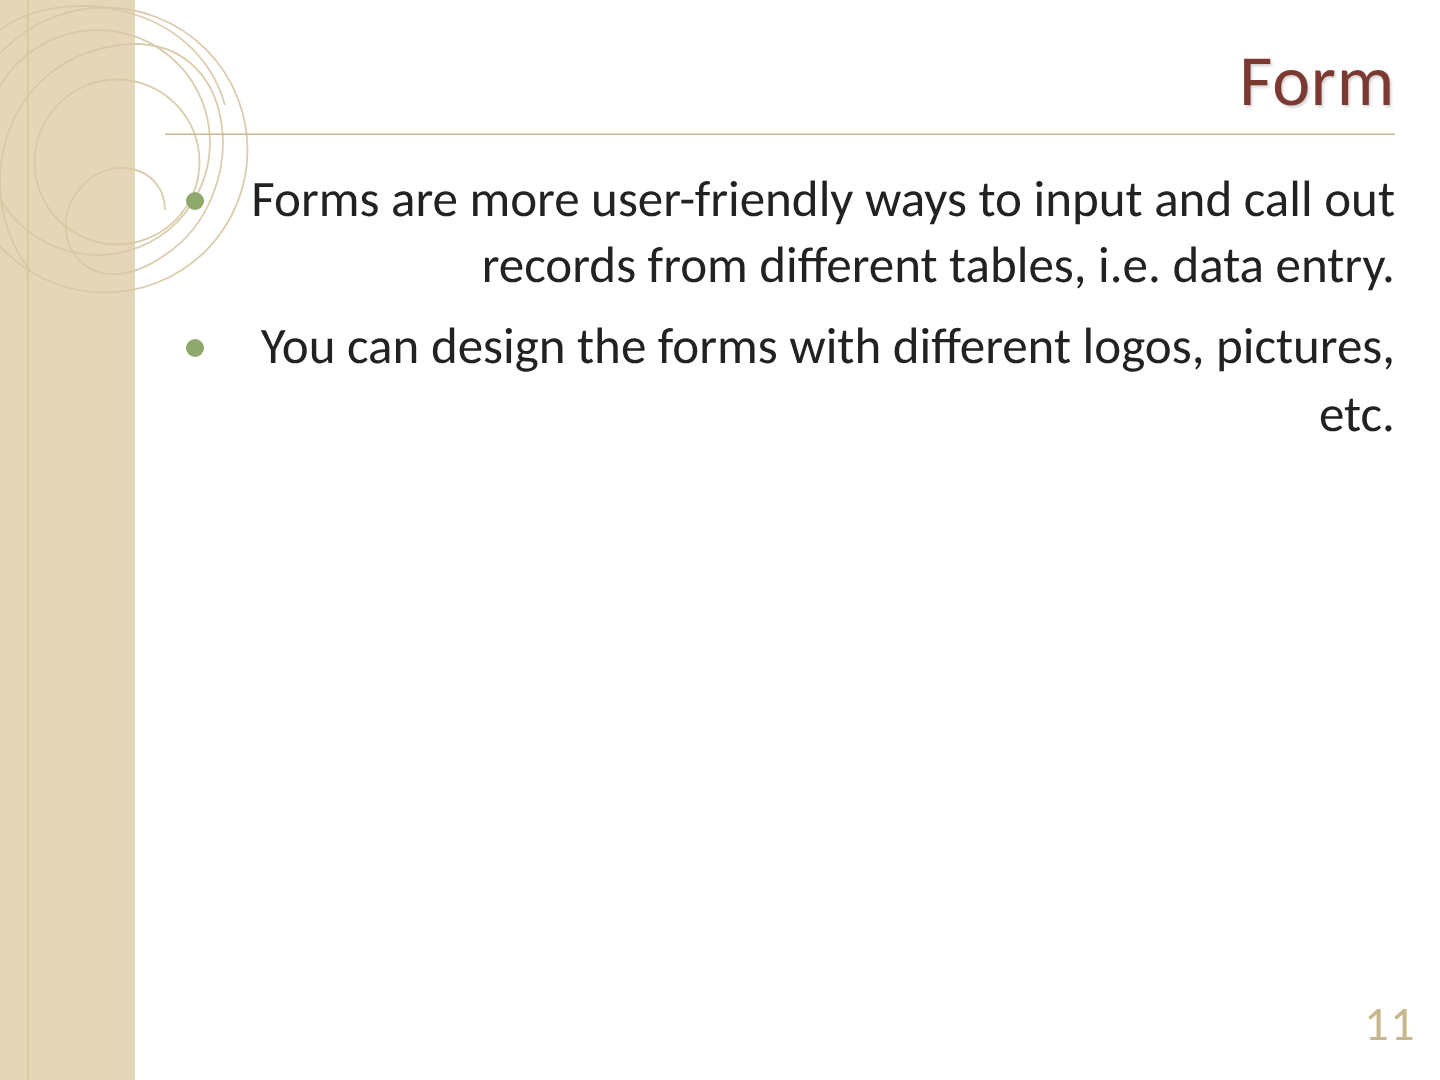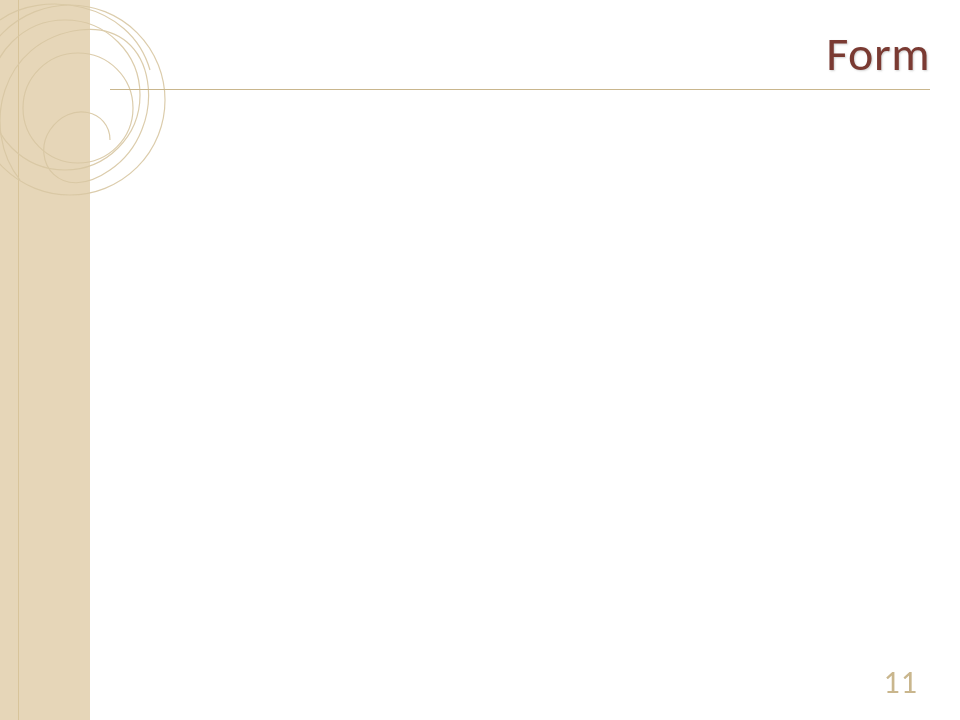--- a/index.html
+++ b/index.html
@@ -65,21 +65,21 @@
     content: "";
     position: absolute;
     left: 6px;
     top: 16px;
     width: 12px; height: 12px;
     border-radius: 50%;
     background: #8fa86b;
   }
   .page-number {
     position: absolute;
-    right: 42px;
+    right: 16px;
     bottom: 18px;
     font-size: 32px;
     color: #c9b68d;
     font-weight: 400;
     letter-spacing: 1px;
   }
 </style>
 </head>
 <body>
 
@@ -93,15 +93,19 @@
     <circle cx="105" cy="115" r="75"></circle>
     <circle cx="118" cy="128" r="55"></circle>
     <path d="M60,200 C20,150 40,60 120,50 C200,40 210,150 150,190 C100,225 70,180 90,150 C110,120 150,130 150,160"></path>
     <path d="M40,40 C80,10 170,20 190,90"></path>
   </g>
 </svg>
 
 <div class="content">
   <h1 class="title">Form</h1>
   <hr class="underline">
+  <ul class="bullets">
+    <li>Forms are more user-friendly ways to input and call out records from different tables, i.e. data entry.</li>
+    <li>You can design the forms with different logos, pictures, etc.</li>
+  </ul>
 </div>
 
 <div class="page-number">11</div>
 
 </body></html>

